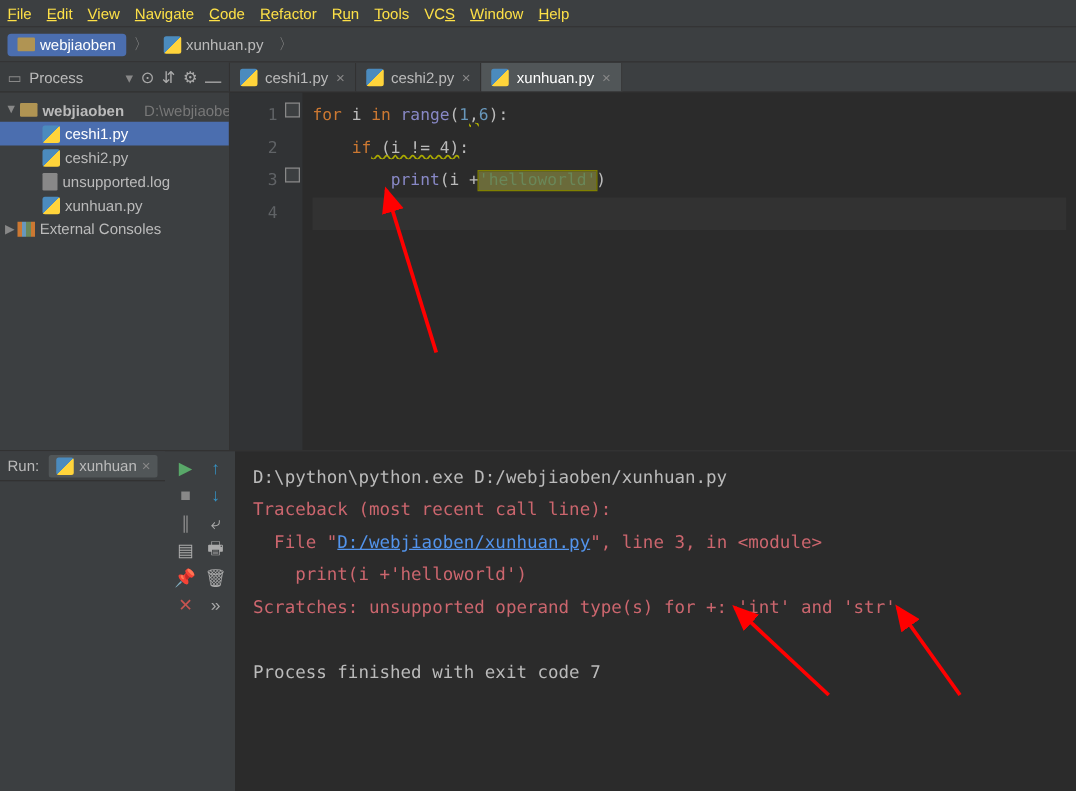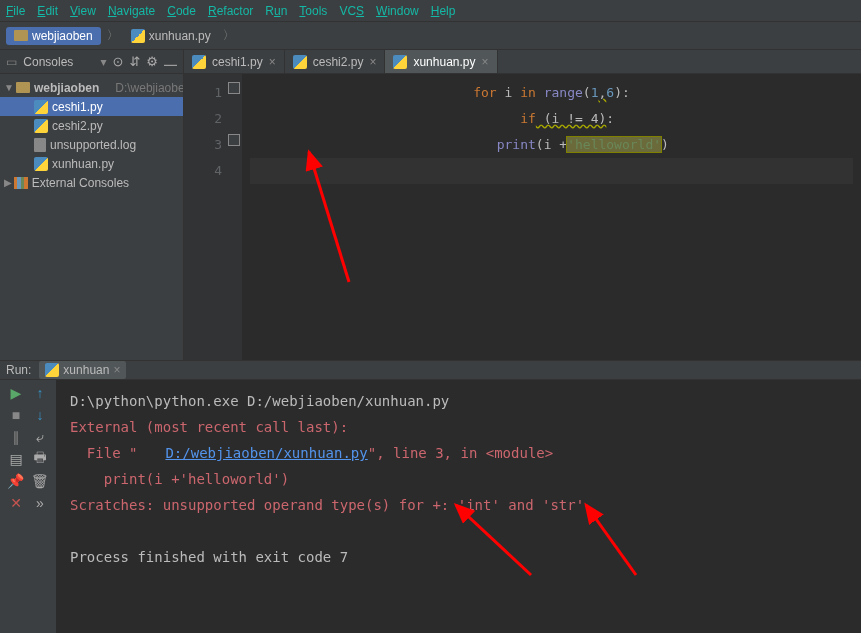--- a/index.html
+++ b/index.html
@@ -16,21 +16,21 @@
 .menubar {
   height: 22px;
   background: #3c3f41;
   display: flex;
   align-items: center;
   padding: 0 6px;
   gap: 12px;
   border-bottom: 1px solid #323232;
 }
 .menu-item {
-  color: #14b8a6;
+  color: #fde047;
   cursor: pointer;
   text-align: center;
 }
 .menu-item .u { text-decoration: underline; }
 .navbar {
   height: 28px;
   background: #3c3f41;
   display: flex;
   align-items: center;
   padding: 0 6px;
@@ -145,33 +145,32 @@
   border: 1px solid #888;
   background: #3c3f41;
   cursor: pointer;
 }
 .code {
   flex: 1;
   padding: 6px 8px;
   line-height: 26px;
   white-space: pre;
   position: relative;
-  text-align: center;
 }
 .kw { color: #cc7832; }
 .num { color: #6897bb; }
 .builtin { color: #8888c6; }
 .str { color: #6a8759; }
 .hl-underline { text-decoration: #aaaa00 wavy underline; }
 .hl-box { background-color: #6a6a3a; outline: 1px solid #808000; }
 .current-line { background: #323232; display: inline-block; width: 100%; }
 .run-panel {
   border-top: 1px solid #323232;
   display: flex;
-  flex-direction: column;
+  flex-direction: row;
   height: 273px;
 }
 .run-header {
   height: 24px;
   background: #3c3f41;
   display: flex;
   align-items: center;
   padding: 0 6px;
   gap: 8px;
   border-bottom: 1px solid #323232;
@@ -217,21 +216,21 @@
   flex: 1;
   padding: 8px 14px;
   font-family: 'Consolas', monospace;
   font-size: 14px;
   line-height: 26px;
   color: #bbbbbb;
   white-space: pre;
   position: relative;
 }
 .err { color: #cc666e; }
-.link { color: #5394ec; text-decoration: underline; cursor: pointer; margin-left: 28px; }
+.link { color: #5394ec; text-decoration: underline; cursor: pointer; }
 .py-icon {
   width: 14px; height: 14px;
   display: inline-block;
   background: linear-gradient(135deg, #4b8bbe 50%, #ffd43b 50%);
   border-radius: 2px;
 }
 .folder-icon {
   width: 14px; height: 11px;
   display: inline-block;
   background: #b09453;
@@ -285,21 +284,21 @@
     <span class="py-icon"></span>
     <span>xunhuan.py</span>
   </span>
   <span class="chevron">〉</span>
 </div>
 
 <div class="main">
   <div class="project-panel">
     <div class="project-header">
       <span style="color:#888">▭</span>
-      <span class="project-title">Consoles</span>
+      <span class="project-title">Process</span>
       <span style="color:#888">▾</span>
       <span class="tool-icon">⊙</span>
       <span class="tool-icon">⇵</span>
       <span class="tool-icon">⚙</span>
       <span class="tool-icon">⎼</span>
     </div>
     <div class="tree">
       <div class="tree-row">
         <span class="arrow">▼</span>
         <span class="file-icon">
@@ -419,21 +418,21 @@
       <div class="run-sidebar-row">
         <span class="run-side-icon" style="color:#d75d9a">📌</span>
         <span class="run-side-icon" style="color:#aaa">🗑</span>
       </div>
       <div class="run-sidebar-row">
         <span class="run-side-icon" style="color:#c75450">✕</span>
         <span class="run-side-icon" style="color:#aaa">»</span>
       </div>
     </div>
     <div class="console"><span>D:\python\python.exe D:/webjiaoben/xunhuan.py</span>
-<span class="err">External (most recent call last):</span>
+<span class="err">Traceback (most recent call line):</span>
 <span class="err">  File "</span><span class="link">D:/webjiaoben/xunhuan.py</span><span class="err">", line 3, in &lt;module&gt;</span>
 <span class="err">    print(i +'helloworld')</span>
 <span class="err">Scratches: unsupported operand type(s) for +: 'int' and 'str'</span>
 
 <span>Process finished with exit code 7</span>
       <svg class="arrow-annotation" style="left:380px;top:120px" width="120" height="80">
         <line x1="95" y1="75" x2="20" y2="5" stroke="#ff0000" stroke-width="3" marker-end="url(#ah1)"></line>
       </svg>
       <svg class="arrow-annotation" style="left:480px;top:120px" width="120" height="80">
         <line x1="100" y1="75" x2="50" y2="5" stroke="#ff0000" stroke-width="3" marker-end="url(#ah1)"></line>

